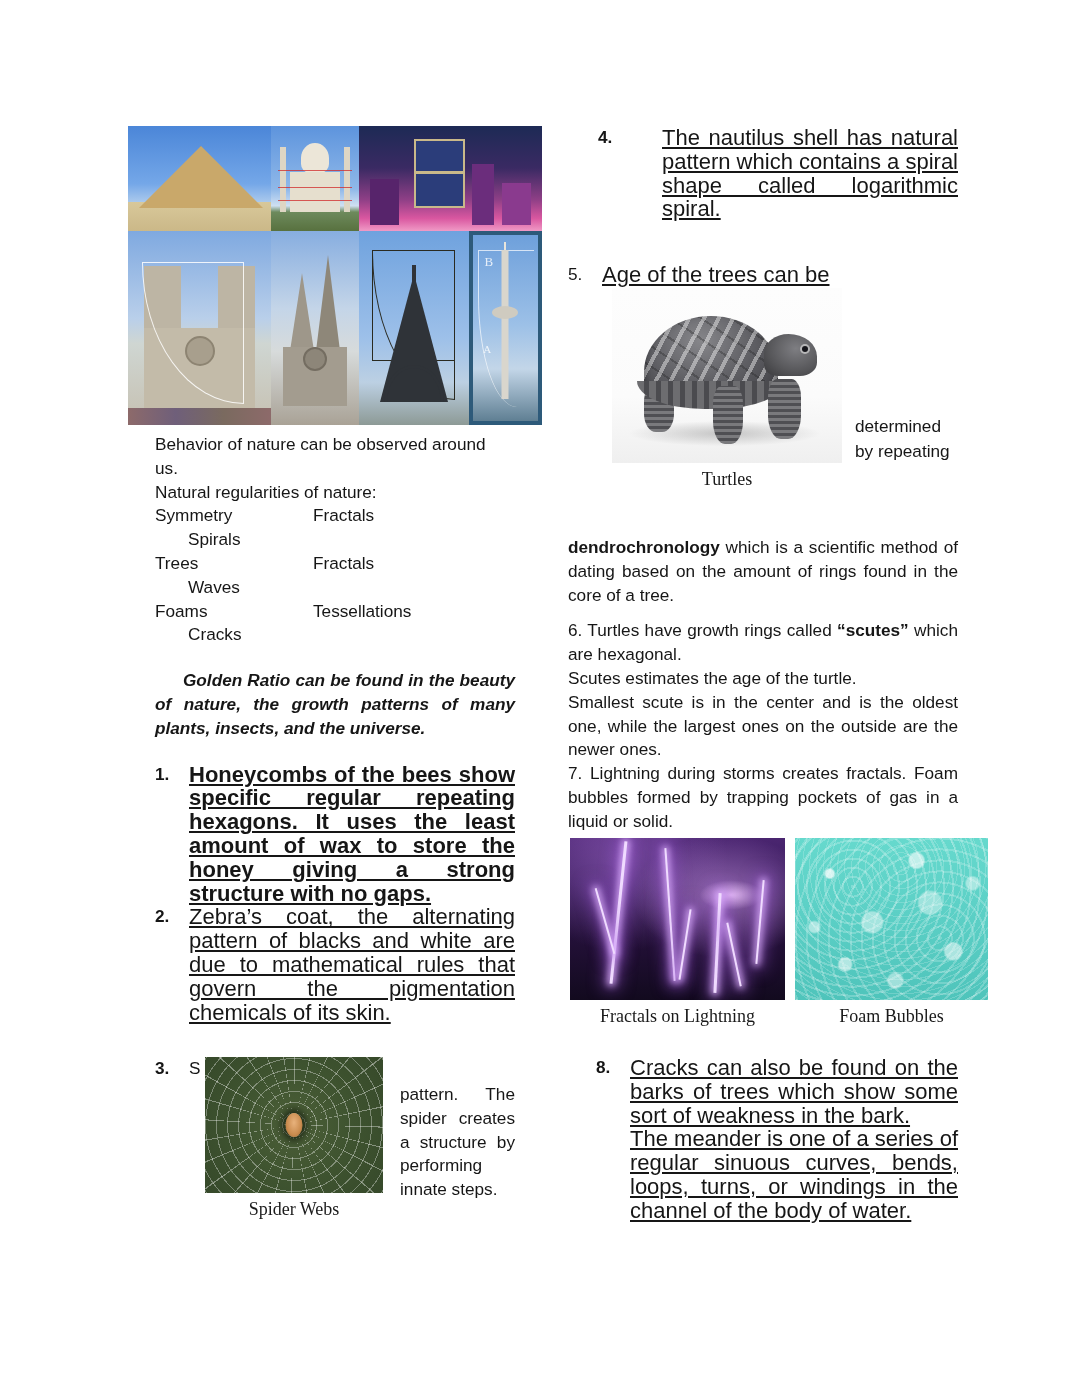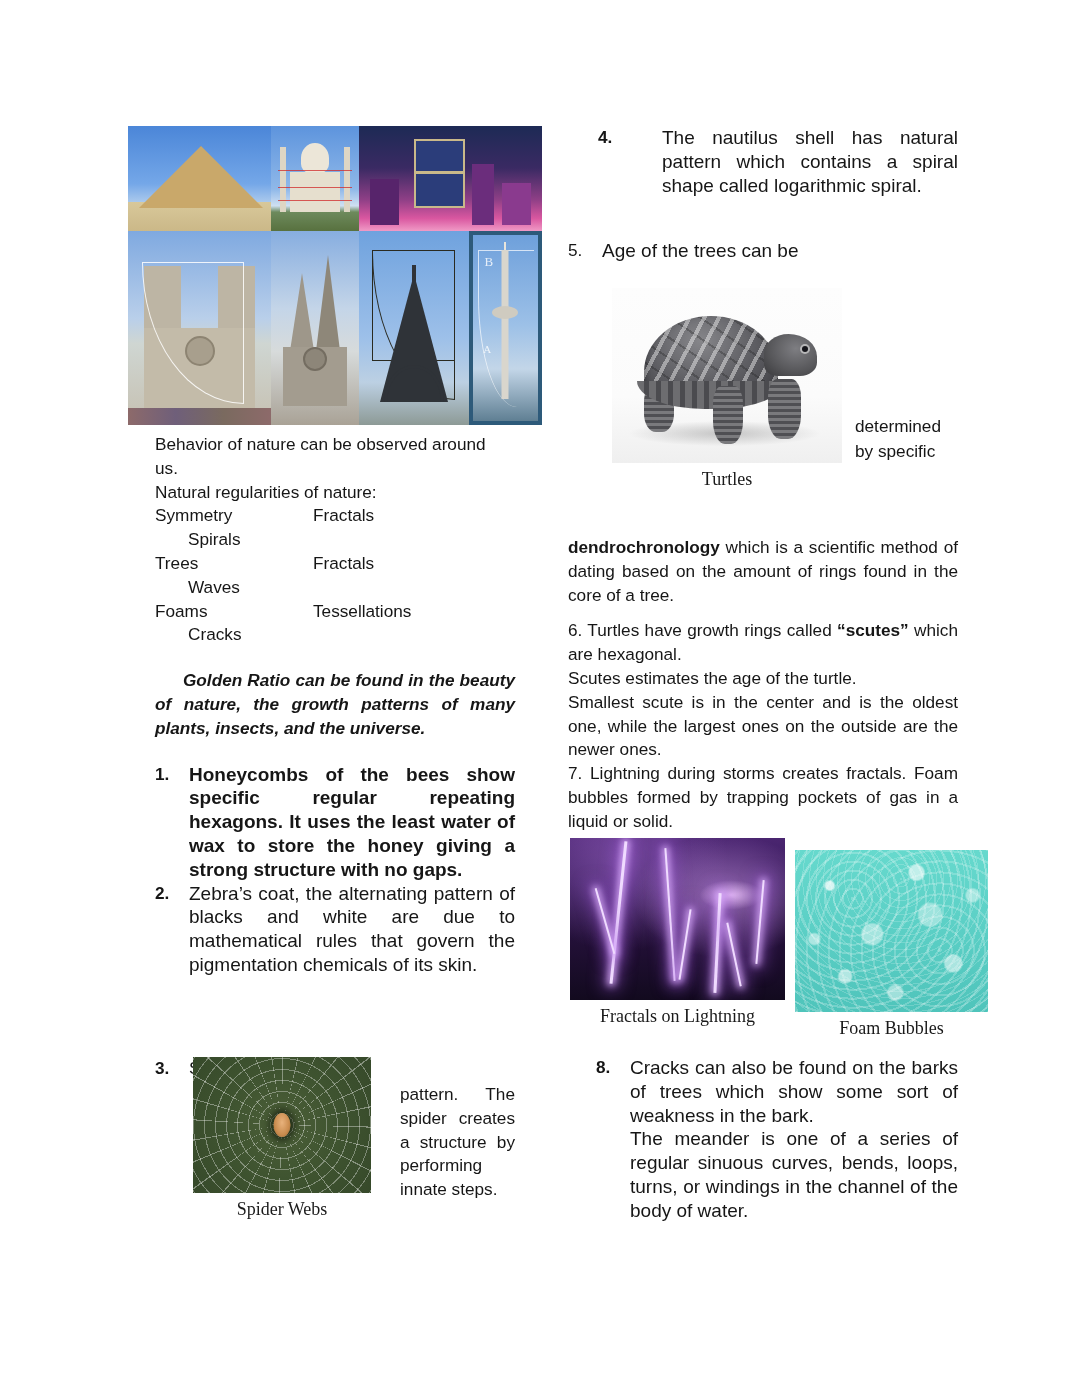--- a/index.html
+++ b/index.html
@@ -287,21 +287,21 @@
 
   
   .wordlist { width: 100%; }
   .wl-row { display: flex; }
   .wl-a { width: 158px; }
   .wl-indent { padding-left: 33px; }
 
   
   .fig-spider {
     position: absolute;
-    left: 193px;
+    left: 205px;
     top: 1057px;
     width: 178px;
   }
   .fig-spider .ph {
     width: 178px; height: 136px;
     background:
       radial-gradient(circle at 50% 50%, rgba(255,255,255,.30) 0 2px, transparent 3px),
       repeating-conic-gradient(from 0deg at 50% 50%,
         rgba(255,255,255,.38) 0deg 0.7deg, transparent 0.7deg 13deg),
       repeating-radial-gradient(circle at 50% 50%,
@@ -396,21 +396,21 @@
   
   .fig-pair {
     position: absolute;
     left: 570px;
     top: 838px;
     width: 418px;
     display: flex;
     gap: 10px;
   }
   .fig-pair .col { width: 215px; }
-  .fig-pair .col.right { width: 193px; margin-top: 12px; }
+  .fig-pair .col.right { width: 193px; }
 
   .ph-lightning {
     position: relative;
     width: 215px; height: 162px;
     background:
       radial-gradient(ellipse at 72% 36%, rgba(226,170,255,.55) 0%, rgba(120,60,160,0) 42%),
       radial-gradient(ellipse at 24% 14%, rgba(190,130,235,.40) 0%, rgba(90,40,130,0) 46%),
       linear-gradient(to bottom, #4a2570 0%, #3a1d5c 28%, #231038 62%, #120a1e 100%);
     overflow: hidden;
   }
@@ -458,23 +458,24 @@
     align-items: flex-start;
   }
   .li .num {
     flex: 0 0 auto;
     font-size: 17.2px;
     line-height: 23.8px;
   }
   .li .num.b { font-weight: bold; }
   .li .txt {
     flex: 1 1 auto;
-    font-size: 19px;
+    font-size: 22px;
     line-height: 23.8px;
     text-align: justify;
+    text-decoration: underline;
   }
   .num-w34 { width: 34px; }
 
   .spacer-sm { height: 12px; }
   .spacer-md { height: 22px; }
   .spacer-lg { height: 30px; }
 
   
   .item3 {
     position: absolute;
@@ -588,21 +589,21 @@
     </div>
 
     <div class="spacer-md"></div>
 
     <div class="p bolditalic" style="text-indent:28px;">Golden Ratio can be found in the beauty of nature, the growth patterns of many plants, insects, and the universe.</div>
 
     <div class="spacer-md"></div>
 
     <div class="li">
       <div class="num b num-w34">1.</div>
-      <div class="txt bold">Honeycombs of the bees show specific regular repeating hexagons. It uses the least water of wax to store the honey giving a strong structure with no gaps.</div>
+      <div class="txt bold">Honeycombs of the bees show specific regular repeating hexagons. It uses the least amount of wax to store the honey giving a strong structure with no gaps.</div>
     </div>
 
     <div class="li">
       <div class="num b num-w34">2.</div>
       <div class="txt">Zebra’s coat, the alternating pattern of blacks and white are due to mathematical rules that govern the pigmentation chemicals of its skin.</div>
     </div>
   </div>
 
   <div class="item3">
     <div class="n3">3.</div>
@@ -640,21 +641,21 @@
       <div class="leg-f2"></div>
       <div class="head"></div>
       <div class="eye"></div>
       <div class="leg-f"></div>
     </div>
     <div class="cap">Turtles</div>
   </div>
 
   <div class="turtle-side">
     <div>determined</div>
-    <div>by specific</div>
+    <div>by repeating</div>
   </div>
 
   <div class="col-right" style="top:536px;">
 
     <p class="p"><span class="bold">dendrochronology</span><span> which is a scientific method of dating based on the amount of rings found in the core of a tree.</span></p>
 
     <div class="spacer-sm"></div>
 
     <p class="p"><span>6. Turtles have growth rings called </span><span class="bold">“scutes”</span><span> which are hexagonal.</span></p>
 

